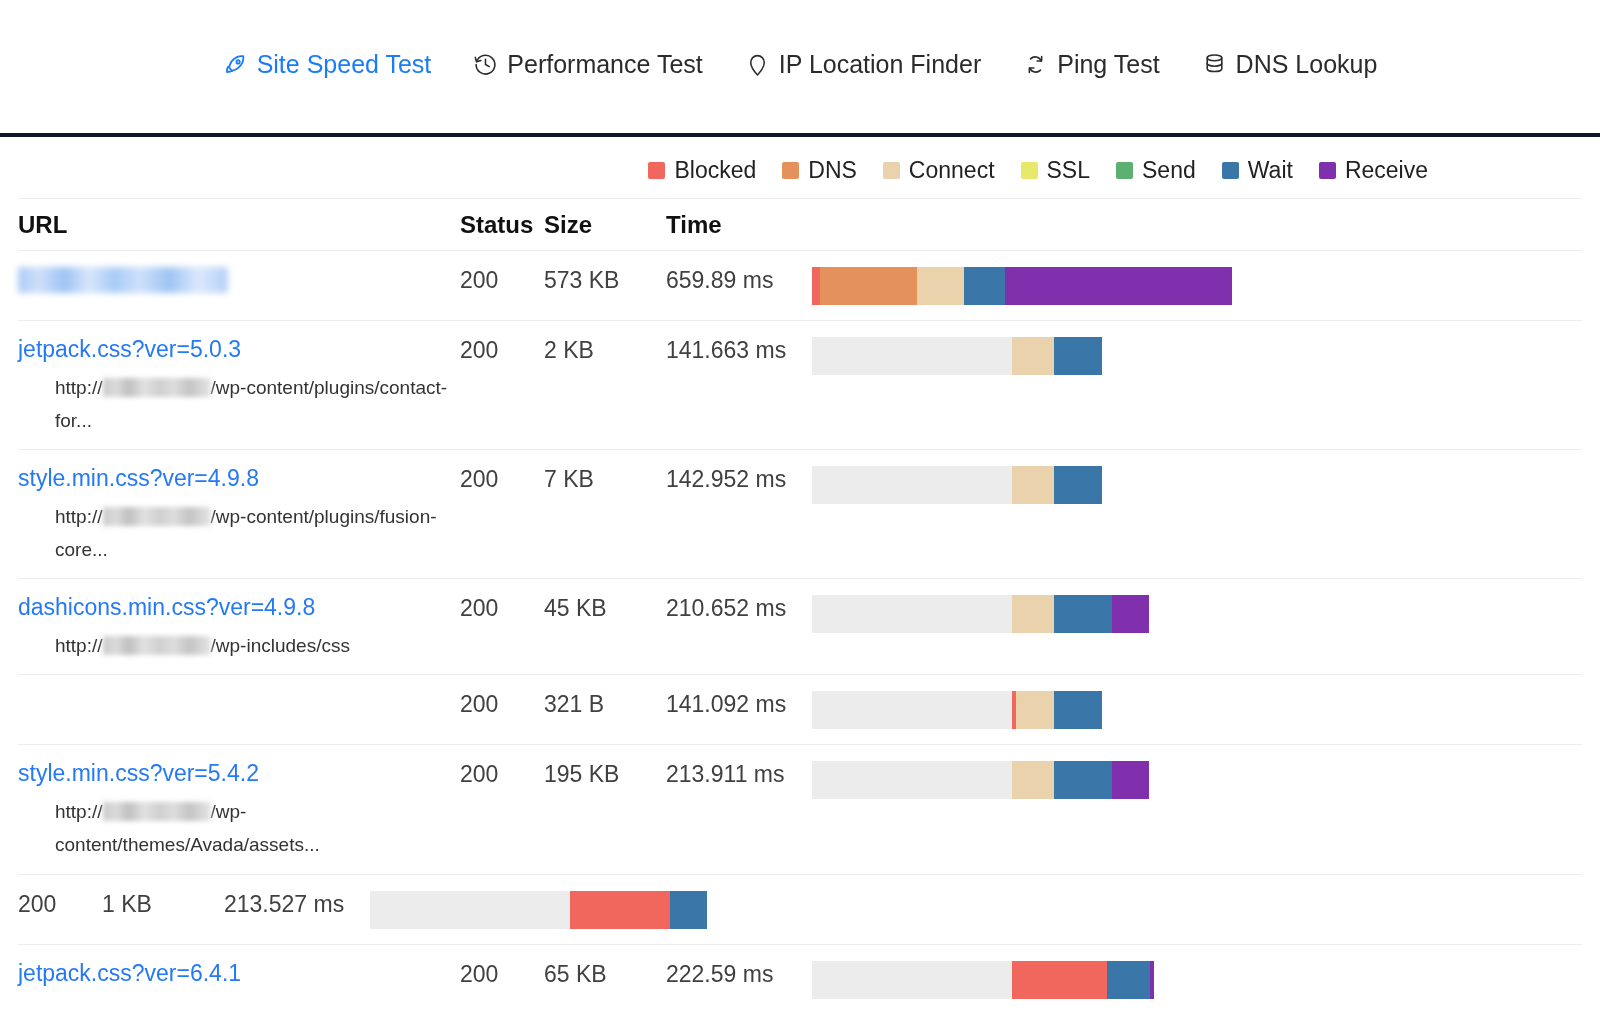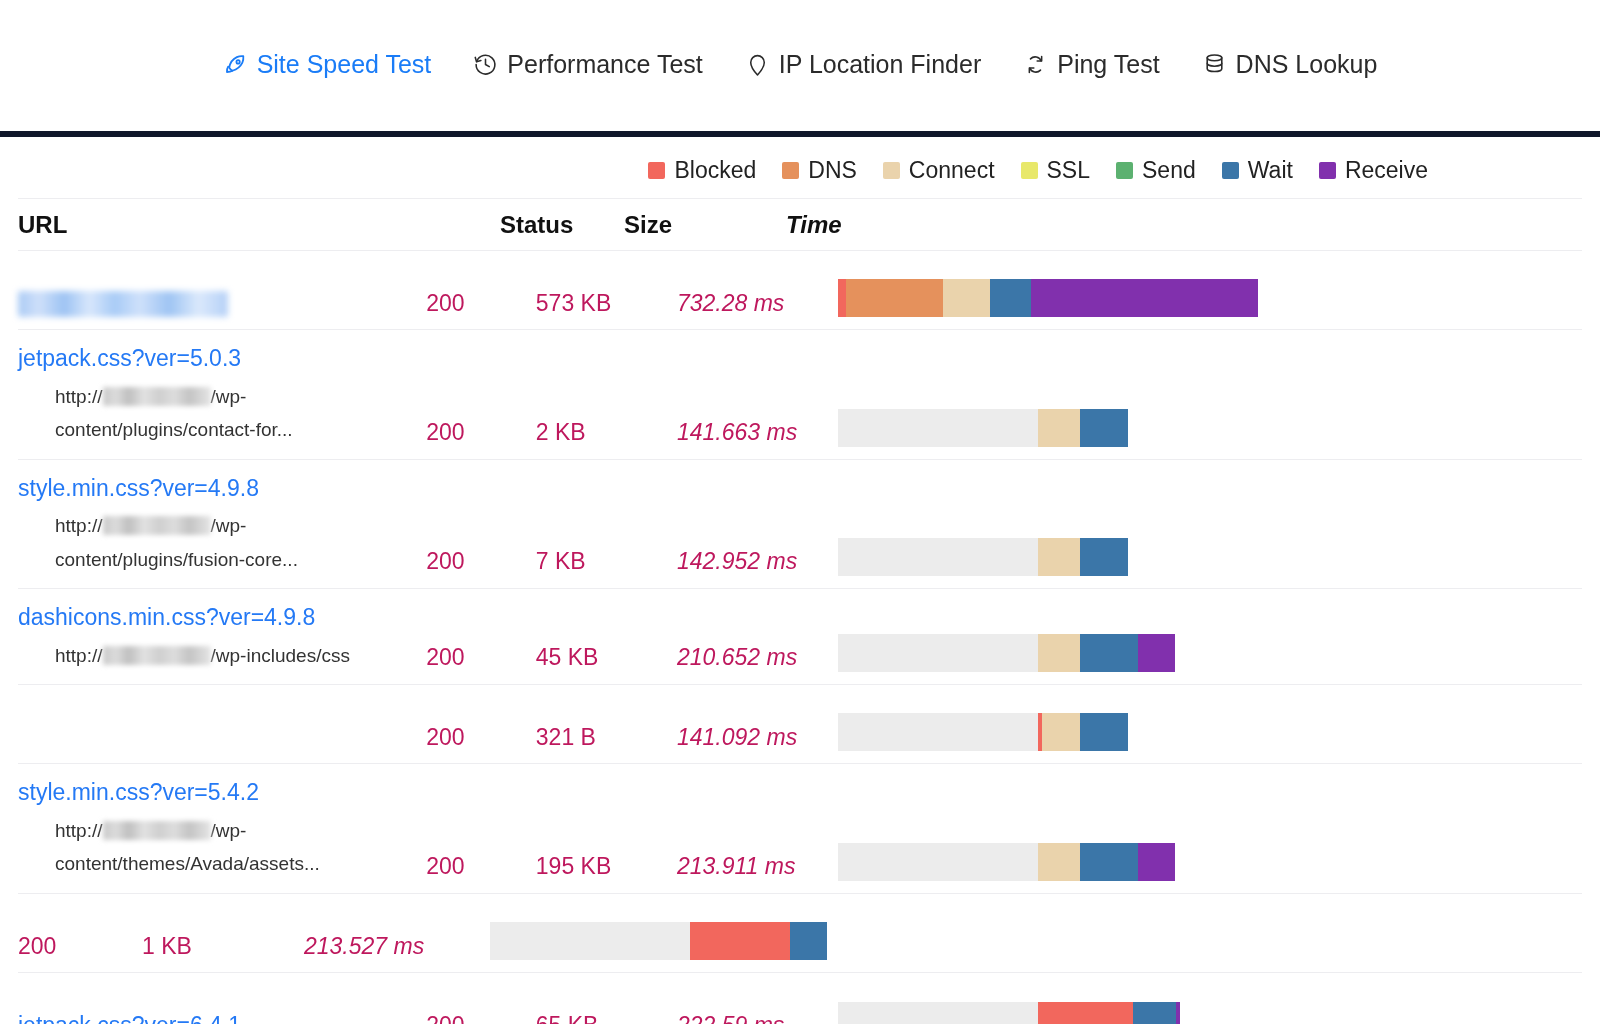--- a/index.html
+++ b/index.html
@@ -9,21 +9,21 @@
     background: #ffffff;
     font-family: "Liberation Sans", sans-serif;
     color: #222222;
     overflow: hidden;
   }
 
   
   .topbar {
     height: 137px;
     background: #ffffff;
-    border-bottom: 6px solid #0f172a;
+    border-bottom: 4px solid #0f172a;
     display: flex;
     align-items: flex-start;
     justify-content: center;
     padding-top: 52px;
   }
   .nav { display: flex; align-items: center; gap: 42px; }
   .nav-item {
     display: flex; align-items: center; gap: 9px;
     font-size: 25px;
     color: #2b2b2b;
@@ -41,39 +41,38 @@
     gap: 26px;
     padding: 20px 172px 14px 8px;
   }
   .legend-item { display: flex; align-items: center; gap: 9px; font-size: 23px; color: #222; }
   .legend-swatch { width: 17px; height: 17px; border-radius: 2px; display: inline-block; }
 
   
   .table { width: 1600px; padding: 0 18px; }
   .row {
     display: flex;
-    align-items: flex-end;
+    align-items: flex-start;
     border-top: 1px solid #ededf0;
     padding: 14px 0 12px 0;
     min-height: 70px;
-    gap: 40px;
   }
   .row.header {
     border-top: 1px solid #ededf0;
     padding: 12px 0 10px 0;
     min-height: 0;
   }
   .col-url    { width: 442px; padding-right: 10px; }
   .col-status { width: 84px; }
   .col-size   { width: 122px; }
-  .col-time   { width: 146px; font-style: italic; }
+  .col-time   { width: 146px; }
   .col-timeline { flex: 1; }
 
   .th { font-size: 24px; font-weight: bold; color: #111; line-height: 1.2; }
-  .cell { font-size: 23px; color: #be185d; line-height: 1.2; padding-top: 2px; margin-top: 23px; }
+  .cell { font-size: 23px; color: #404040; line-height: 1.2; padding-top: 2px; }
 
   .url-link {
     font-size: 23px;
     color: #2479f5;
     cursor: pointer;
     line-height: 1.25;
     word-break: break-word;
   }
   .url-sub {
     font-size: 19px;
@@ -220,21 +219,21 @@
     <div class="col-time   th">Time</div>
   </div>
 
   <div id="rows-container">
       <div class="row">
         <div class="col-url">
           <div class="blur-title"></div>
         </div>
         <div class="col-status cell">200</div>
         <div class="col-size cell">573 KB</div>
-        <div class="col-time cell">732.28 ms</div>
+        <div class="col-time cell">659.89 ms</div>
         <div class="col-timeline">
           <div class="wf">
             <div class="seg" style="left: 0px; width: 8px; background: rgb(242, 103, 93);"></div>
             <div class="seg" style="left: 8px; width: 97px; background: rgb(229, 145, 92);"></div>
             <div class="seg" style="left: 105px; width: 47px; background: rgb(234, 211, 172);"></div>
             <div class="seg" style="left: 152px; width: 41px; background: rgb(59, 118, 168);"></div>
             <div class="seg" style="left: 193px; width: 227px; background: rgb(129, 48, 173);"></div>
           </div>
         </div>
       </div>

